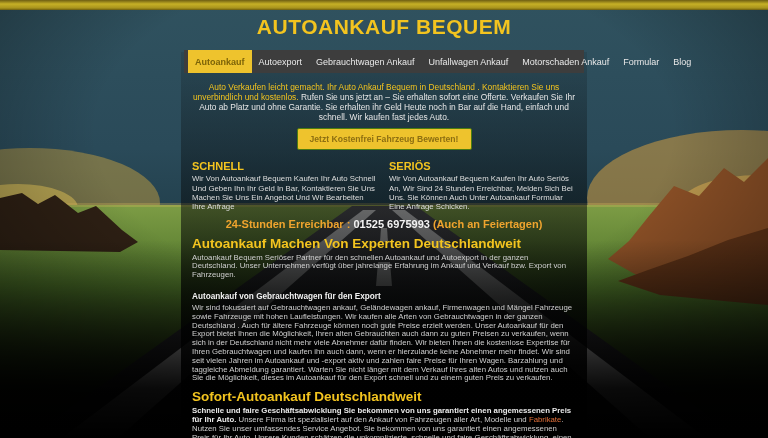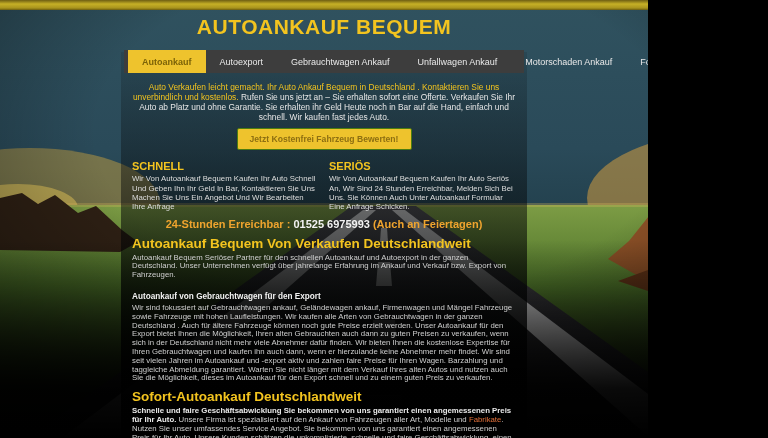--- a/index.html
+++ b/index.html
@@ -1,26 +1,26 @@
 <!DOCTYPE html>
 <html><head>
 <meta charset="utf-8">
 <style>
   html,body{margin:0;padding:0;background:#000;}
   body{width:768px;height:438px;overflow:hidden;font-family:"Liberation Sans",sans-serif;}
-  .viewport{position:relative;width:648px;height:438px;overflow:hidden;background:#0a1218;}
+  .viewport{position:relative;width:768px;height:438px;overflow:hidden;background:#0a1218;}
   svg.scene{position:absolute;top:0;left:0;width:768px;height:438px;z-index:0;}
   .goldbar{position:absolute;top:0;left:0;right:0;height:10px;z-index:4;
     background:linear-gradient(180deg,#6e5e12 0%,#c6b026 40%,#a8941d 80%,#6b5c10 100%);}
   .overlay-col{position:absolute;left:50%;transform:translateX(-50%);width:406px;top:52px;bottom:0;z-index:1;
     background:linear-gradient(180deg,rgba(10,14,16,.12) 0%,rgba(8,11,13,.32) 20%,rgba(4,6,7,.52) 42%,rgba(1,2,2,.74) 62%,rgba(0,0,0,.9) 82%,#000 100%);}
   .content{position:relative;z-index:5;width:404px;margin:0 auto;}
   h1.site-title{margin:15px 0 0;text-align:center;color:#f3c41f;font-size:21px;font-weight:bold;letter-spacing:.5px;}
   nav.main-nav{margin:11px 2px 0;background:#3d3d3d;display:flex;align-items:stretch;height:23px;padding:0 4px;}
-  .nav-item{display:flex;align-items:center;padding:0 14px;color:#e9e9e9;font-size:9px;cursor:pointer;white-space:nowrap;text-decoration:none;}
+  .nav-item{display:flex;align-items:center;padding:0 7px;color:#e9e9e9;font-size:9px;cursor:pointer;white-space:nowrap;text-decoration:none;}
   .nav-item.active{background:#eec32d;color:#7c6308;font-weight:bold;}
   p.intro{margin:9px 6px 0;text-align:center;font-size:8.4px;line-height:1.2;color:#e6e6e6;}
   p.intro .hl{color:#f3c41f;font-weight:normal;}
   .cta-row{text-align:center;margin-top:6px;}
   button.cta{background:#eec32d;border:1px solid #4d7c0f;color:#8d6f12;font-size:8.6px;font-weight:bold;
     padding:5px 12px;border-radius:2px;cursor:pointer;font-family:"Liberation Sans",sans-serif;}
   .features{display:flex;gap:10px;margin:10px 10px 6px;}
   .feature{flex:1;}
   .feature h3{margin:0 0 2px;color:#f3c41f;font-size:11px;}
   .feature p{margin:0;color:#dedede;font-size:7.8px;line-height:1.2;}
@@ -129,21 +129,21 @@
       <div class="feature">
         <h3>SERIÖS</h3>
         <p>Wir Von Autoankauf Bequem Kaufen Ihr Auto Seriös An, Wir Sind 24 Stunden Erreichbar, Melden Sich Bei Uns. Sie Können Auch Unter Autoankauf Formular Eine Anfrage Schicken.</p>
       </div>
     </div>
 
     <p class="hotline"><span>24-Stunden Erreichbar :</span> <span class="phone">01525 6975993</span> <span>(Auch an Feiertagen)</span></p>
 
     <div class="sections">
 
-      <h2 class="sec">Autoankauf Bequem Von Verkaufen Deutschlandweit</h2>
+      <h2 class="sec">Autoankauf Machen Von Experten Deutschlandweit</h2>
       <p class="body">Autoankauf Bequem Seriöser Partner für den schnellen Autoankauf und Autoexport in der ganzen Deutschland. Unser Unternehmen verfügt über jahrelange Erfahrung im Ankauf und Verkauf bzw. Export von Fahrzeugen.</p>
       <h4 class="subhead">Autoankauf von Gebrauchtwagen für den Export</h4>
       <p class="body">Wir sind fokussiert auf Gebrauchtwagen ankauf, Geländewagen ankauf, Firmenwagen und Mängel Fahrzeuge sowie Fahrzeuge mit hohen Laufleistungen. Wir kaufen alle Arten von Gebrauchtwagen in der ganzen Deutschland . Auch für ältere Fahrzeuge können noch gute Preise erzielt werden. Unser Autoankauf für den Export bietet Ihnen die Möglichkeit, Ihren alten Gebrauchten auch dann zu guten Preisen zu verkaufen, wenn sich in der Deutschland nicht mehr viele Abnehmer dafür finden. Wir bieten Ihnen die kostenlose Expertise für Ihren Gebrauchtwagen und kaufen ihn auch dann, wenn er hierzulande keine Abnehmer mehr findet. Wir sind seit vielen Jahren im Autoankauf und -export aktiv und zahlen faire Preise für Ihren Wagen. Barzahlung und taggleiche Abmeldung garantiert. Warten Sie nicht länger mit dem Verkauf Ihres alten Autos und nutzen auch Sie die Möglichkeit, dieses im Autoankauf für den Export schnell und zu einem guten Preis zu verkaufen.</p>
 
       <h2 class="sec">Sofort-Autoankauf Deutschlandweit</h2>
       <p class="body"><span class="lead">Schnelle und faire Geschäftsabwicklung Sie bekommen von uns garantiert einen angemessenen Preis für Ihr Auto.</span> <span>Unsere Firma ist spezialisiert auf den Ankauf von Fahrzeugen aller Art, Modelle und </span><a class="inline-link">Fabrikate</a><span>. Nutzen Sie unser umfassendes Service Angebot. Sie bekommen von uns garantiert einen angemessenen Preis für Ihr Auto. Unsere Kunden schätzen die unkomplizierte, schnelle und faire Geschäftsabwicklung, einen sehr guten Service, sowie beste Preise für Ihr Auto. Wir zahlen den Verkaufspreis Ihres Autos bar aus. In der ganzen Deutschland sind wir für Sie im Einsatz.</span></p>
 
     </div>
   </div>
 </div>

